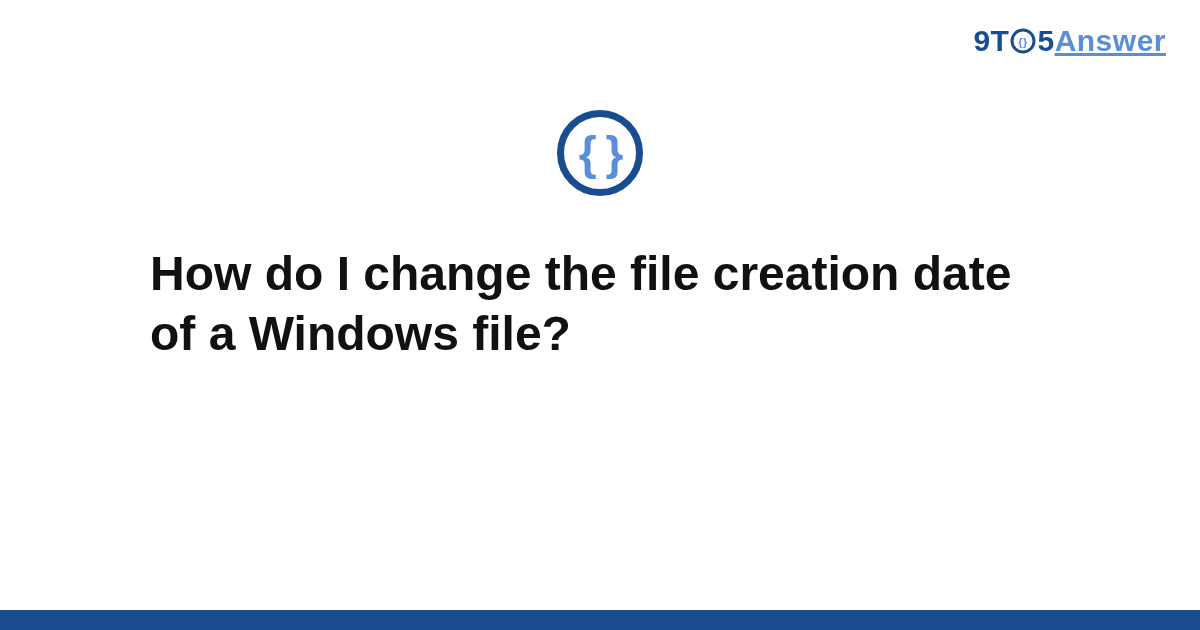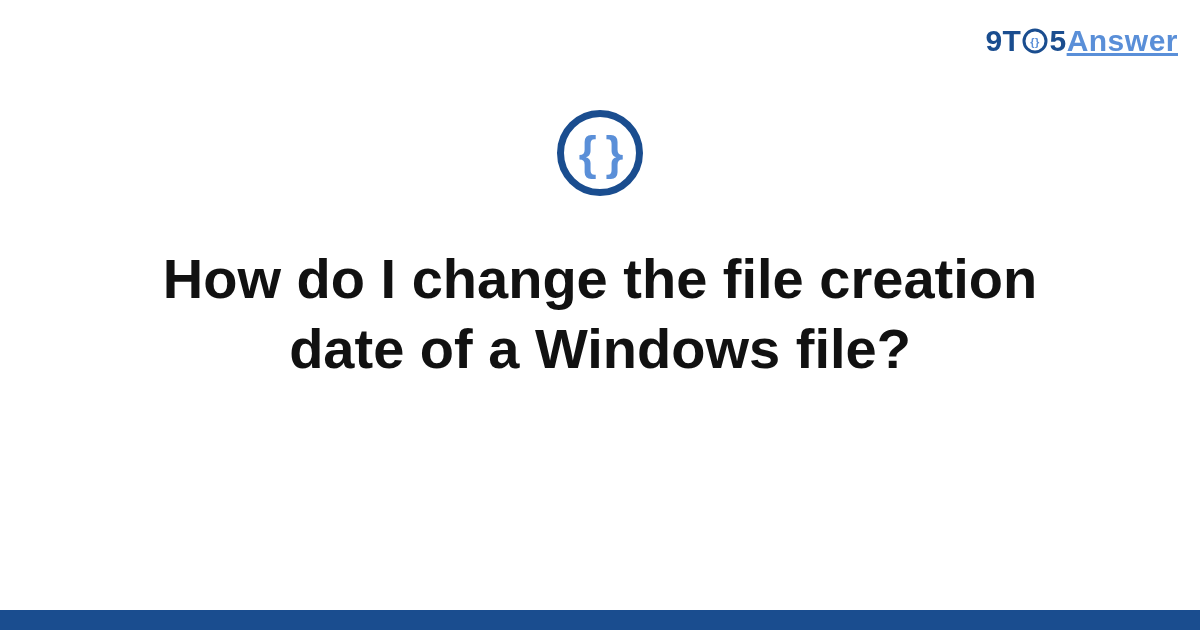--- a/index.html
+++ b/index.html
@@ -11,21 +11,21 @@
       width: 1200px;
       height: 630px;
       background: #ffffff;
       font-family: -apple-system, BlinkMacSystemFont, "Segoe UI", Helvetica, Arial, sans-serif;
       position: relative;
       overflow: hidden;
     }
     .brand {
       position: absolute;
       top: 24px;
-      right: 22px;
+      right: 34px;
       font-size: 30px;
       font-weight: 700;
       letter-spacing: 0.5px;
     }
     .brand .nine { color: #1a4d8f; }
     .brand .t { color: #1a4d8f; }
     .brand .o-wrap {
       display: inline-block;
       position: relative;
       width: 26px;
@@ -57,24 +57,24 @@
     }
     .icon-circle .braces {
       font-size: 46px;
       font-weight: 700;
       color: #5a8fd8;
       letter-spacing: -2px;
       font-family: "Segoe UI", Arial, sans-serif;
       line-height: 1;
     }
     .title {
-      font-size: 56px;
+      font-size: 48px;
       font-weight: 700;
       color: #111;
-      text-align: center;
+      text-align: left;
       max-width: 900px;
       line-height: 1.25;
     }
     .footer-bar {
       position: absolute;
       bottom: 0;
       left: 0;
       right: 0;
       height: 20px;
       background: #1a4d8f;

